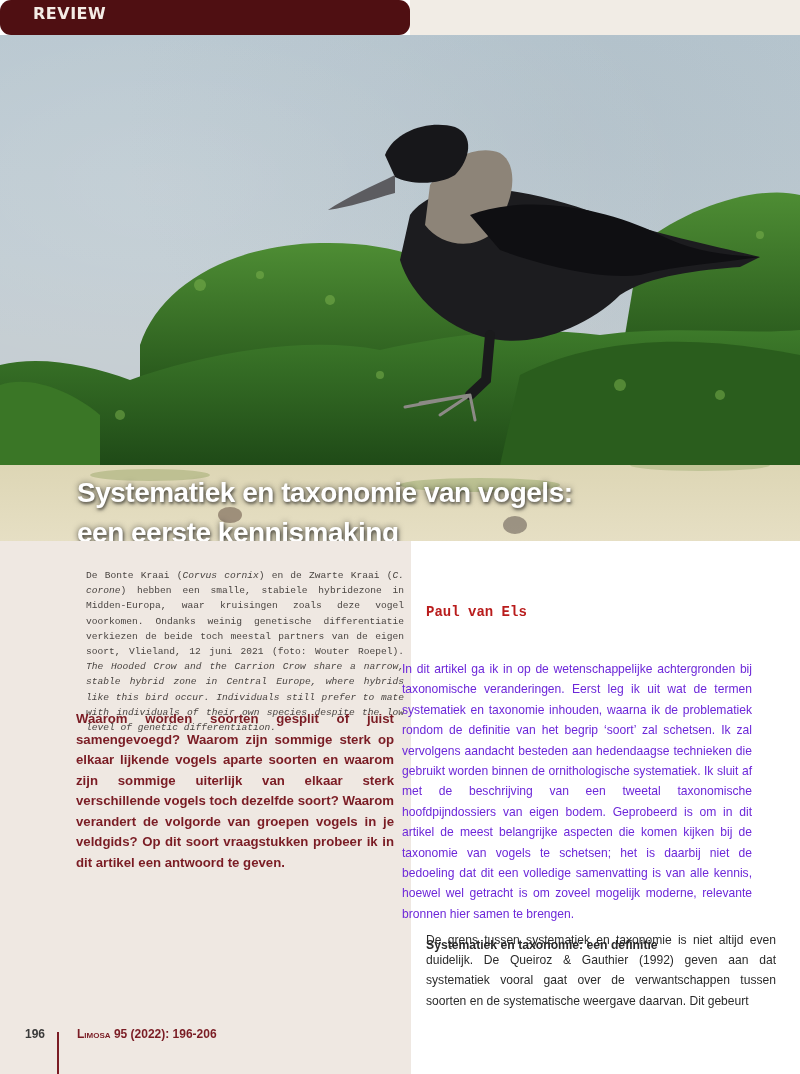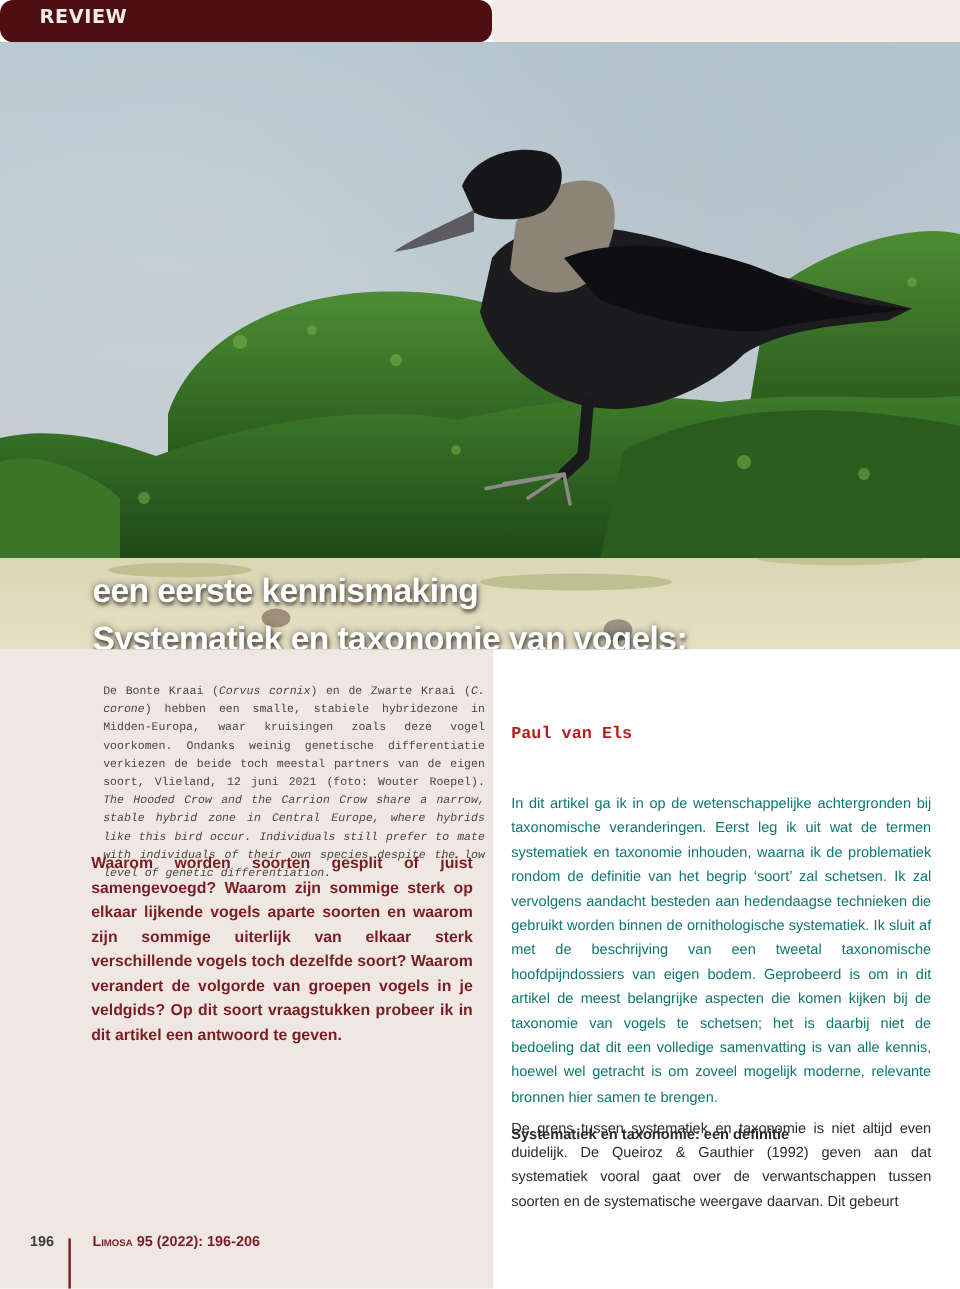--- a/index.html
+++ b/index.html
@@ -62,22 +62,22 @@
     font-family: "Liberation Sans", sans-serif;
   }
 
   
   .author {
     position: absolute; left: 426px; top: 604px;
     font-size: 14px; font-weight: bold; color: #b91c1c;
     font-family: Liberation Mono, monospace;
   }
   .body-text {
-    position: absolute; left: 426px; top: 659px; width: 350px;
-    font-size: 12.1px; line-height: 20.4px; color: #0f766e;
+    position: absolute; left: 402px; top: 659px; width: 350px;
+    font-size: 12.1px; line-height: 20.4px; color: #6d28d9;
     text-align: justify; margin: 0;
     font-family: "Liberation Sans", sans-serif;
   }
   .section-heading {
     position: absolute; left: 426px; top: 938px;
     font-size: 12.2px; font-weight: bold; color: #2a2a2a; margin: 0;
     font-family: "Liberation Sans", sans-serif;
   }
   .section-body {
     position: absolute; left: 426px; top: 930px; width: 350px;
@@ -161,22 +161,22 @@
       <path d="M410,180 C440,140 520,150 600,180 C660,200 710,210 760,222 L740,232 C700,235 650,240 620,260 C590,290 540,310 500,305 C450,300 410,260 400,225 Z" fill="#1c1c1f"></path>
       <path d="M430,150 C450,120 480,110 500,118 C520,130 515,170 490,200 C470,215 440,210 425,190 Z" fill="#8d8478"></path>
       <path d="M385,120 C395,95 430,85 455,92 C475,100 470,125 455,140 C440,150 410,150 395,142 Z" fill="#17171a"></path>
       <path d="M395,140 C375,150 345,163 328,175 C350,172 370,165 395,158 Z" fill="#5c5c60"></path>
       <path d="M470,180 C520,160 600,170 660,200 C690,215 720,220 760,222 C720,228 680,230 640,240 C600,245 540,230 500,215 Z" fill="#0f0f12"></path>
       <path d="M490,300 L486,345 L470,360" stroke="#1a1a1c" stroke-width="10" fill="none" stroke-linecap="round"></path>
       <path d="M470,360 L420,368 M470,360 L440,380 M470,360 L475,385 M470,360 L405,372" stroke="#8c8a86" stroke-width="3" fill="none" stroke-linecap="round"></path>
     </g>
   </svg>
   <h1 class="title">
+    <span>Systematiek en taxonomie van vogels:</span>
     <span>een eerste kennismaking</span>
-    <span>Systematiek en taxonomie van vogels:</span>
   </h1>
 </div>
 
 <p class="caption"><span>De Bonte Kraai (</span><em>Corvus cornix</em><span>) en de Zwarte Kraai (</span><em>C. corone</em><span>) hebben een smalle, stabiele hybridezone in Midden-Europa, waar kruisingen zoals deze vogel voorkomen. Ondanks weinig genetische differentiatie verkiezen de beide toch meestal partners van de eigen soort, Vlieland, 12 juni 2021 (foto: Wouter Roepel). </span><em>The Hooded Crow and the Carrion Crow share a narrow, stable hybrid zone in Central Europe, where hybrids like this bird occur. Individuals still prefer to mate with individuals of their own species despite the low level of genetic differentiation.</em></p>
 
 <p class="intro">Waarom worden soorten gesplit of juist samengevoegd? Waarom zijn sommige sterk op elkaar lijkende vogels aparte soorten en waarom zijn sommige uiterlijk van elkaar sterk verschillende vogels toch dezelfde soort? Waarom verandert de volgorde van groepen vogels in je veldgids? Op dit soort vraagstukken probeer ik in dit artikel een antwoord te geven.</p>
 
 <div class="author">Paul van Els</div>
 
 <p class="body-text">In dit artikel ga ik in op de wetenschappelijke achtergronden bij taxonomische veranderingen. Eerst leg ik uit wat de termen systematiek en taxonomie inhouden, waarna ik de problematiek rondom de definitie van het begrip ‘soort’ zal schetsen. Ik zal vervolgens aandacht besteden aan hedendaagse technieken die gebruikt worden binnen de ornithologische systematiek. Ik sluit af met de beschrijving van een tweetal taxonomische hoofdpijndossiers van eigen bodem. Geprobeerd is om in dit artikel de meest belangrijke aspecten die komen kijken bij de taxonomie van vogels te schetsen; het is daarbij niet de bedoeling dat dit een volledige samenvatting is van alle kennis, hoewel wel getracht is om zoveel mogelijk moderne, relevante bronnen hier samen te brengen.</p>

